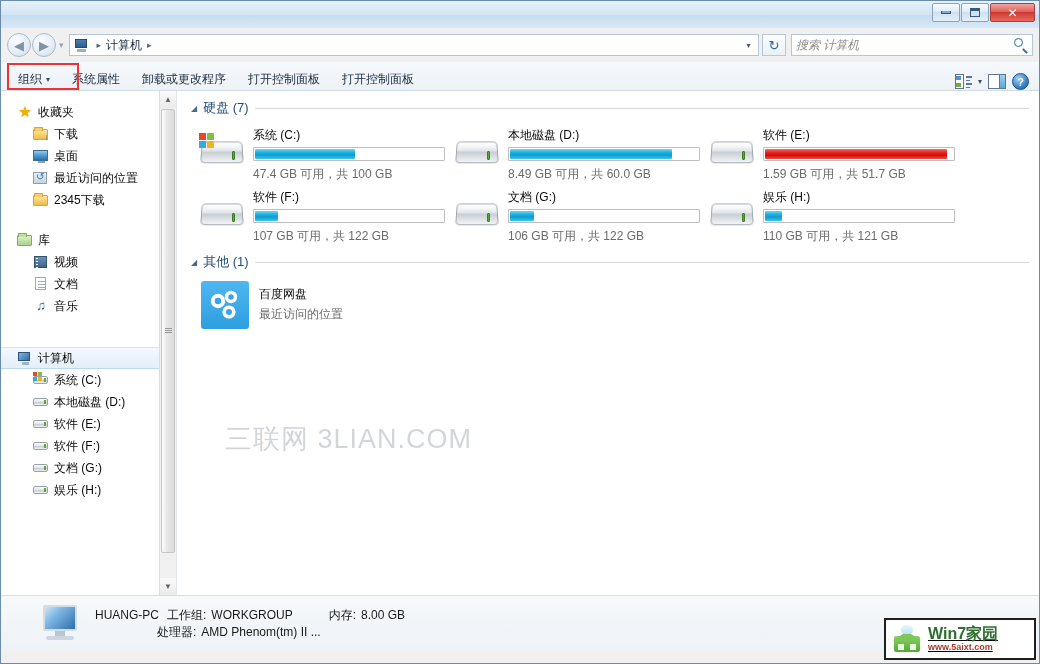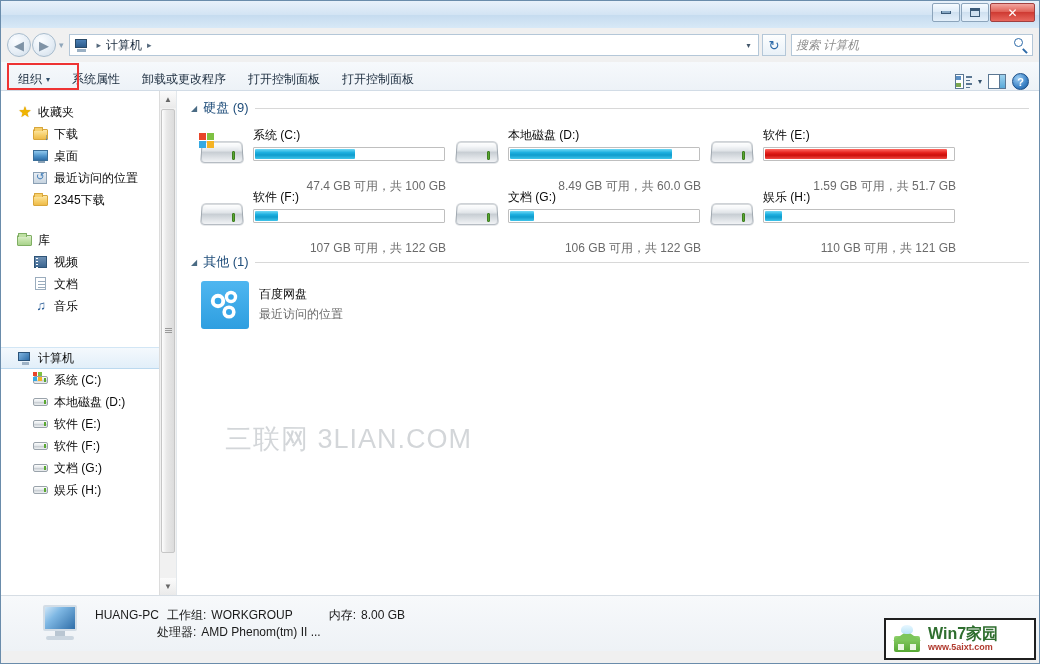--- a/index.html
+++ b/index.html
@@ -255,21 +255,21 @@
   .dv-win .c{left:0;top:8px;background:#36a9e1;} .dv-win .d{left:8px;top:8px;background:#f5b324;}
   .tile .meta { flex: 1; padding-top: 2px; }
   .tile .dname { font-size: 12px; color: #0a0a0a; margin-bottom: 3px; }
   .bar {
     width: 192px; height: 14px; background: #fff;
     border: 1px solid #bfbfbf; border-radius: 1px; padding: 1px; position: relative;
   }
   .bar .fill { height: 100%; border-radius: 1px; }
   .fill.blue { background: linear-gradient(to bottom,#6fd8f5 0%,#1eb0e0 35%,#0f9ccd 60%,#3fc4ea 100%); }
   .fill.red  { background: linear-gradient(to bottom,#ff6b63 0%,#e5201b 38%,#cc0f0a 62%,#f04a42 100%); }
-  .tile .sub { font-size: 12px; color: #6a6a6a; margin-top: 17px; text-align: right; }
+  .tile .sub { font-size: 12px; color: #6a6a6a; margin-top: 5px; }
 
   
   .other-item { display: flex; gap: 10px; padding: 4px 0 0 10px; }
   .baidu-ic {
     width: 48px; height: 48px; border-radius: 3px;
     background: linear-gradient(to bottom,#4fb6f0 0%, #2e9ee0 100%);
     position: relative; flex: 0 0 48px;
   }
   .other-meta { padding-top: 5px; }
   .other-name { font-size: 12px; color: #0a0a0a; }
@@ -297,21 +297,21 @@
   
   .wm-center {
     position: absolute; left: 48px; top: 330px;
     font-size: 27px; color: rgba(120,130,140,0.33);
     font-family: "Liberation Sans", sans-serif; letter-spacing: 1px;
     pointer-events: none; white-space: nowrap; z-index: 40;
   }
   #wm-badge {
     position: absolute; right: 3px; bottom: 3px; width: 152px; height: 42px;
     background: #fff; border: 2px solid #1f1f1f;
-    display: flex; align-items: center; gap: 6px; padding: 0 6px; z-index: 50;
+    display: flex; align-items: center; gap: 6px; padding: 0 6px; z-index: 50; text-decoration: underline;
   }
   .badge-logo { width: 30px; height: 28px; position: relative; flex: 0 0 30px; }
   .badge-logo .house { position:absolute; left:2px; bottom:1px; width:26px; height:16px;
     background: linear-gradient(to bottom,#8ed06a,#55a832); border-radius:2px; }
   .badge-logo .roof { position:absolute; left:1px; top:6px; width:0; height:0;
     border-left:14px solid transparent; border-right:14px solid transparent; border-bottom:10px solid #7cc65a; }
   .badge-logo .cap { position:absolute; left:9px; top:0px; width:12px; height:9px; border-radius:50% 50% 40% 40%;
     background: linear-gradient(to bottom,#e8f7ff,#b9e4f7); }
   .badge-logo .win { position:absolute; left:6px; bottom:3px; width:6px; height:6px; background:#eaf7e2; }
   .badge-logo .win2 { position:absolute; right:6px; bottom:3px; width:6px; height:6px; background:#eaf7e2; }
@@ -548,21 +548,21 @@
             <i></i>
           </div>
         <div class="sb-arrow bottom">▼</div>
       </div>
     </div>
 
     <div id="content">
 
       <div class="grp">
         <span class="tri">◢</span>
-        <span class="gtitle">硬盘 (9)</span>
+        <span class="gtitle">硬盘 (7)</span>
         <span class="gline"></span>
       </div>
 
       <div class="tiles">
 
         <div class="tile">
           <span class="big-drive">
             <i class="dv"></i>
               <i class="dv-led"></i>
             <span class="dv-win">

